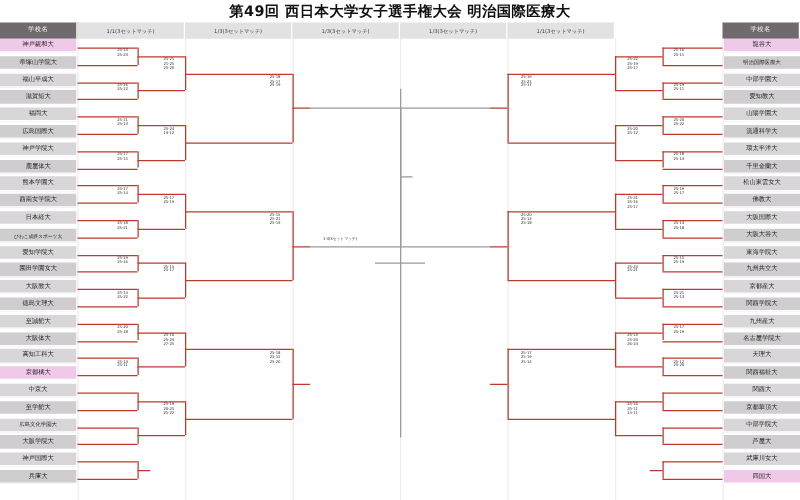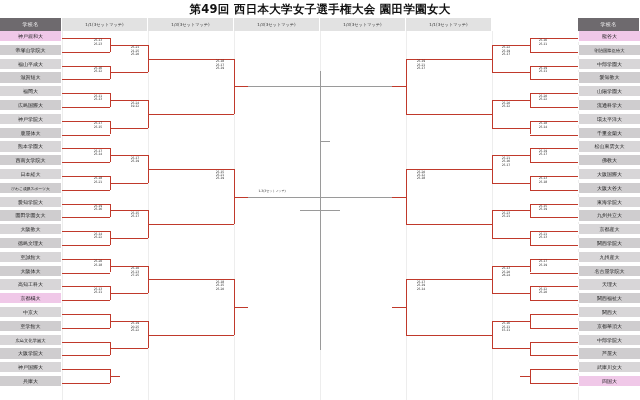--- a/index.html
+++ b/index.html
@@ -83,21 +83,21 @@
     position:absolute;
     top:13px;
     width:1px;
     height:369px;
     background:#ededed;
   }
 </style>
 </head>
 <body>
 
-<div id="page-title">第49回 西日本大学女子選手権大会 園田学園女大</div>
+<div id="page-title">第49回 西日本大学女子選手権大会 明治国際医療大</div>
 
 <div id="board">
 
   <div id="headers-layer">
       <div class="hdr name" style="left: 0px; width: 62px;">学校名</div>
       <div class="hdr " style="left: 62px; width: 86px;">1/1(3セットマッチ)</div>
       <div class="hdr " style="left: 148px; width: 86px;">1/3(3セットマッチ)</div>
       <div class="hdr " style="left: 234px; width: 86px;">1/3(3セットマッチ)</div>
       <div class="hdr " style="left: 320px; width: 86px;">1/3(3セットマッチ)</div>
       <div class="hdr " style="left: 406px; width: 86px;">1/1(3セットマッチ)</div>

